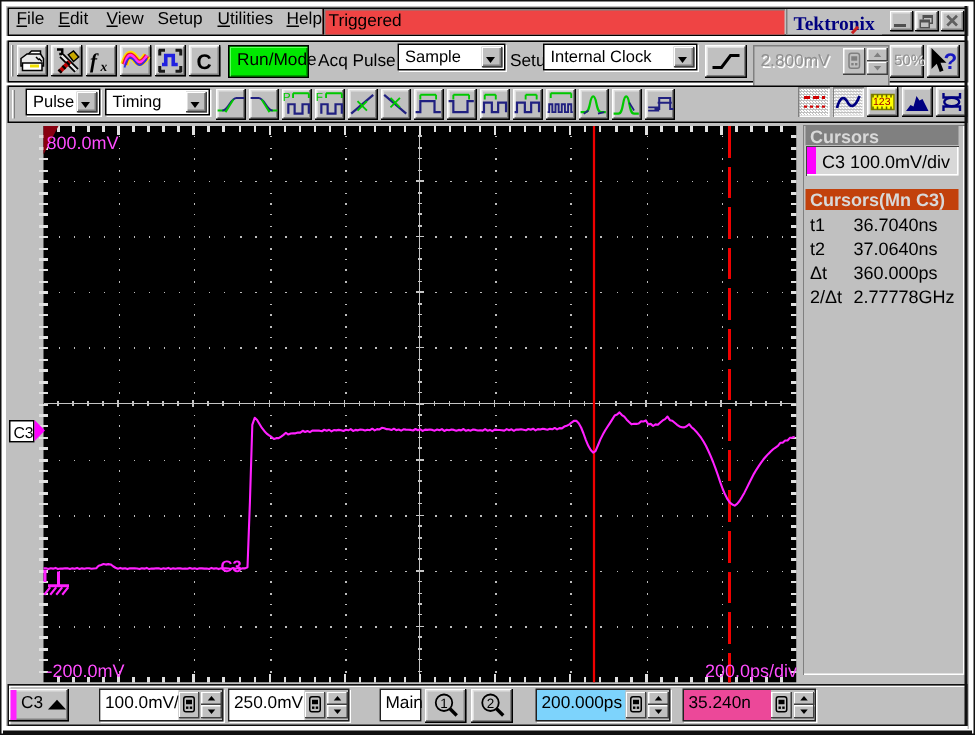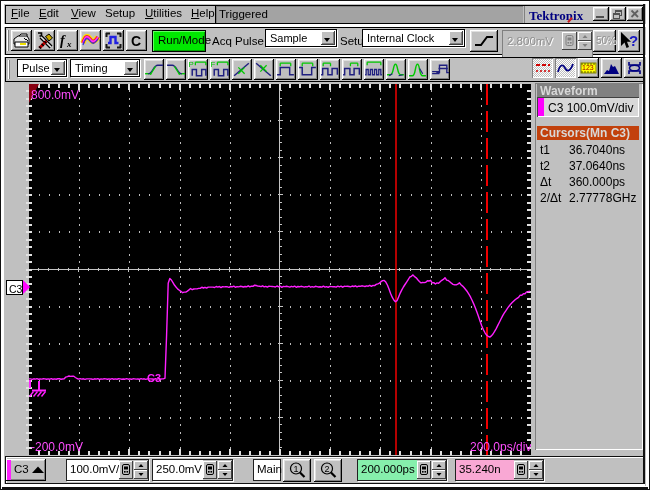--- a/index.html
+++ b/index.html
@@ -24,21 +24,21 @@
 <body>
 <div id="frame"></div>
 
 <div class="panel" style="top:5px;height:19px;"></div>
 <div class="abs menu" style="left:11px;top:7px;"><u>F</u>ile</div>
 <div class="abs menu" style="left:39px;top:7px;"><u>E</u>dit</div>
 <div class="abs menu" style="left:71px;top:7px;"><u>V</u>iew</div>
 <div class="abs menu" style="left:105px;top:7px;">Setup</div>
 <div class="abs menu" style="left:145px;top:7px;"><u>U</u>tilities</div>
 <div class="abs menu" style="left:191px;top:7px;"><u>H</u>elp</div>
-<div class="abs" style="left:215px;top:6px;width:308px;height:17px;background:#a3a3a3;border-left:1px solid #000;box-shadow:inset 1px 1px #808080;">
+<div class="abs" style="left:215px;top:6px;width:308px;height:17px;background:#ef4444;border-left:1px solid #000;box-shadow:inset 1px 1px #808080;">
   <div class="lab txt" style="left:3px;top:2px;">Triggered</div>
 </div>
 <div class="abs" style="left:524px;top:6px;width:64px;height:17px;background:#c0c0c0;border-left:1px solid #808080;">
   <div class="lab" style="left:4px;top:2px;font-family:'Liberation Serif',serif;font-weight:bold;font-size:13px;color:#000080;">Tektronix</div>
   <div class="abs" style="left:42px;top:13px;width:6px;height:2px;background:#cc2020;transform:rotate(-48deg);"></div>
 </div>
 
 <div class="abs raised" style="left:593px;top:7px;width:16px;height:14px;">
   <div class="abs" style="left:3px;top:9px;width:8px;height:2px;background:#505050;"></div>
 </div>
@@ -307,21 +307,21 @@
     </svg>
   </div>
 
 <div class="abs" style="left:6px;top:280px;width:17px;height:15px;background:#fff;border:1px solid #000;">
  <div class="lab" style="left:2px;top:1.5px;font-size:10.5px;color:#000;">C3</div>
 </div>
 <div class="abs" style="left:23px;top:280px;width:0;height:0;border:7px solid transparent;border-left:7px solid #ff00ff;border-right:none;"></div>
 
 <div class="abs" style="left:535px;top:83px;width:108px;height:367px;background:#c0c0c0;box-shadow:inset 1px 1px #808080, inset -1px -1px #fff;"></div>
 <div class="abs" style="left:537px;top:84px;width:102px;height:13px;background:#808080;">
-  <div class="lab" style="left:3px;top:0px;font-size:12px;font-weight:bold;color:#d8d8d8;">Waveform</div>
+  <div class="lab" style="left:3px;top:0px;font-size:12px;font-weight:bold;color:#d8d8d8;">Cursors</div>
 </div>
 <div class="abs" style="left:537px;top:97px;width:102px;height:20px;background:#d8d8d8;box-shadow:inset 1px 1px #404040, inset -1px -1px #fff;">
   <div class="abs" style="left:1px;top:1px;width:6px;height:18px;background:#ff00ff;"></div>
   <div class="lab" style="left:11px;top:4px;font-size:12px;color:#000;">C3 100.0mV/div</div>
 </div>
 <div class="abs" style="left:537px;top:126px;width:102px;height:14px;background:#c2410c;">
   <div class="lab" style="left:3px;top:0px;font-size:12px;font-weight:bold;color:#d8d8d8;">Cursors(Mn C3)</div>
 </div>
 <div class="lab" style="left:540px;top:143px;font-size:12px;">t1</div>
 <div class="lab" style="left:569px;top:143px;font-size:12px;">36.7040ns</div>
@@ -398,21 +398,21 @@
       </svg>
     </div>
     <div class="abs raised" style="left:314px;top:459px;width:28px;height:23px;">
       <svg width="28" height="23">
         <circle cx="13" cy="9.5" r="5.5" fill="none" stroke="#000" stroke-width="1.2"></circle>
         <path d="M17,13.5 L21.5,18" stroke="#000" stroke-width="2.2"></path>
         <text x="10.5" y="13" font-size="9" fill="#000">2</text>
       </svg>
     </div>
     <div class="abs" style="left:357px;top:459px;width:90px;height:22px;background:#c0c0c0;border:1px solid #202020;box-shadow:1px 1px 0 #fff;">
-      <div class="abs" style="left:0;top:0;width:59px;height:20px;background:#86efac;text-decoration:underline;">
+      <div class="abs" style="left:0;top:0;width:59px;height:20px;background:#7dd3fc;text-decoration:underline;">
         <div class="lab txt" style="left:3px;top:3px;">200.000ps</div>
       </div>
       <div class="abs raised1" style="left:59px;top:1px;width:14px;height:18px;">
         <svg width="14" height="18">
           <rect x="3.5" y="3.5" width="7" height="10" fill="none" stroke="#000" rx="1.5"></rect>
           <rect x="5" y="5.5" width="4" height="3" fill="#000"></rect>
           <rect x="5" y="10" width="1.6" height="1.6" fill="#000"></rect>
           <rect x="7.5" y="10" width="1.6" height="1.6" fill="#000"></rect>
         </svg>
       </div>
@@ -421,21 +421,21 @@
           <path d="M7,3 L9.5,6 L4.5,6 Z" fill="#000"></path>
         </svg>
       </div>
       <div class="abs raised1" style="left:74px;top:10px;width:14px;height:9px;">
         <svg width="14" height="9">
           <path d="M7,6 L9.5,3 L4.5,3 Z" fill="#000"></path>
         </svg>
       </div>
     </div>
     <div class="abs" style="left:455px;top:459px;width:89px;height:22px;background:#c0c0c0;border:1px solid #202020;box-shadow:1px 1px 0 #fff;">
-      <div class="abs" style="left:0;top:0;width:58px;height:20px;background:#f9a8d4;">
+      <div class="abs" style="left:0;top:0;width:58px;height:20px;background:#ec4899;">
         <div class="lab txt" style="left:3px;top:3px;">35.240n</div>
       </div>
       <div class="abs raised1" style="left:58px;top:1px;width:14px;height:18px;">
         <svg width="14" height="18">
           <rect x="3.5" y="3.5" width="7" height="10" fill="none" stroke="#000" rx="1.5"></rect>
           <rect x="5" y="5.5" width="4" height="3" fill="#000"></rect>
           <rect x="5" y="10" width="1.6" height="1.6" fill="#000"></rect>
           <rect x="7.5" y="10" width="1.6" height="1.6" fill="#000"></rect>
         </svg>
       </div>

